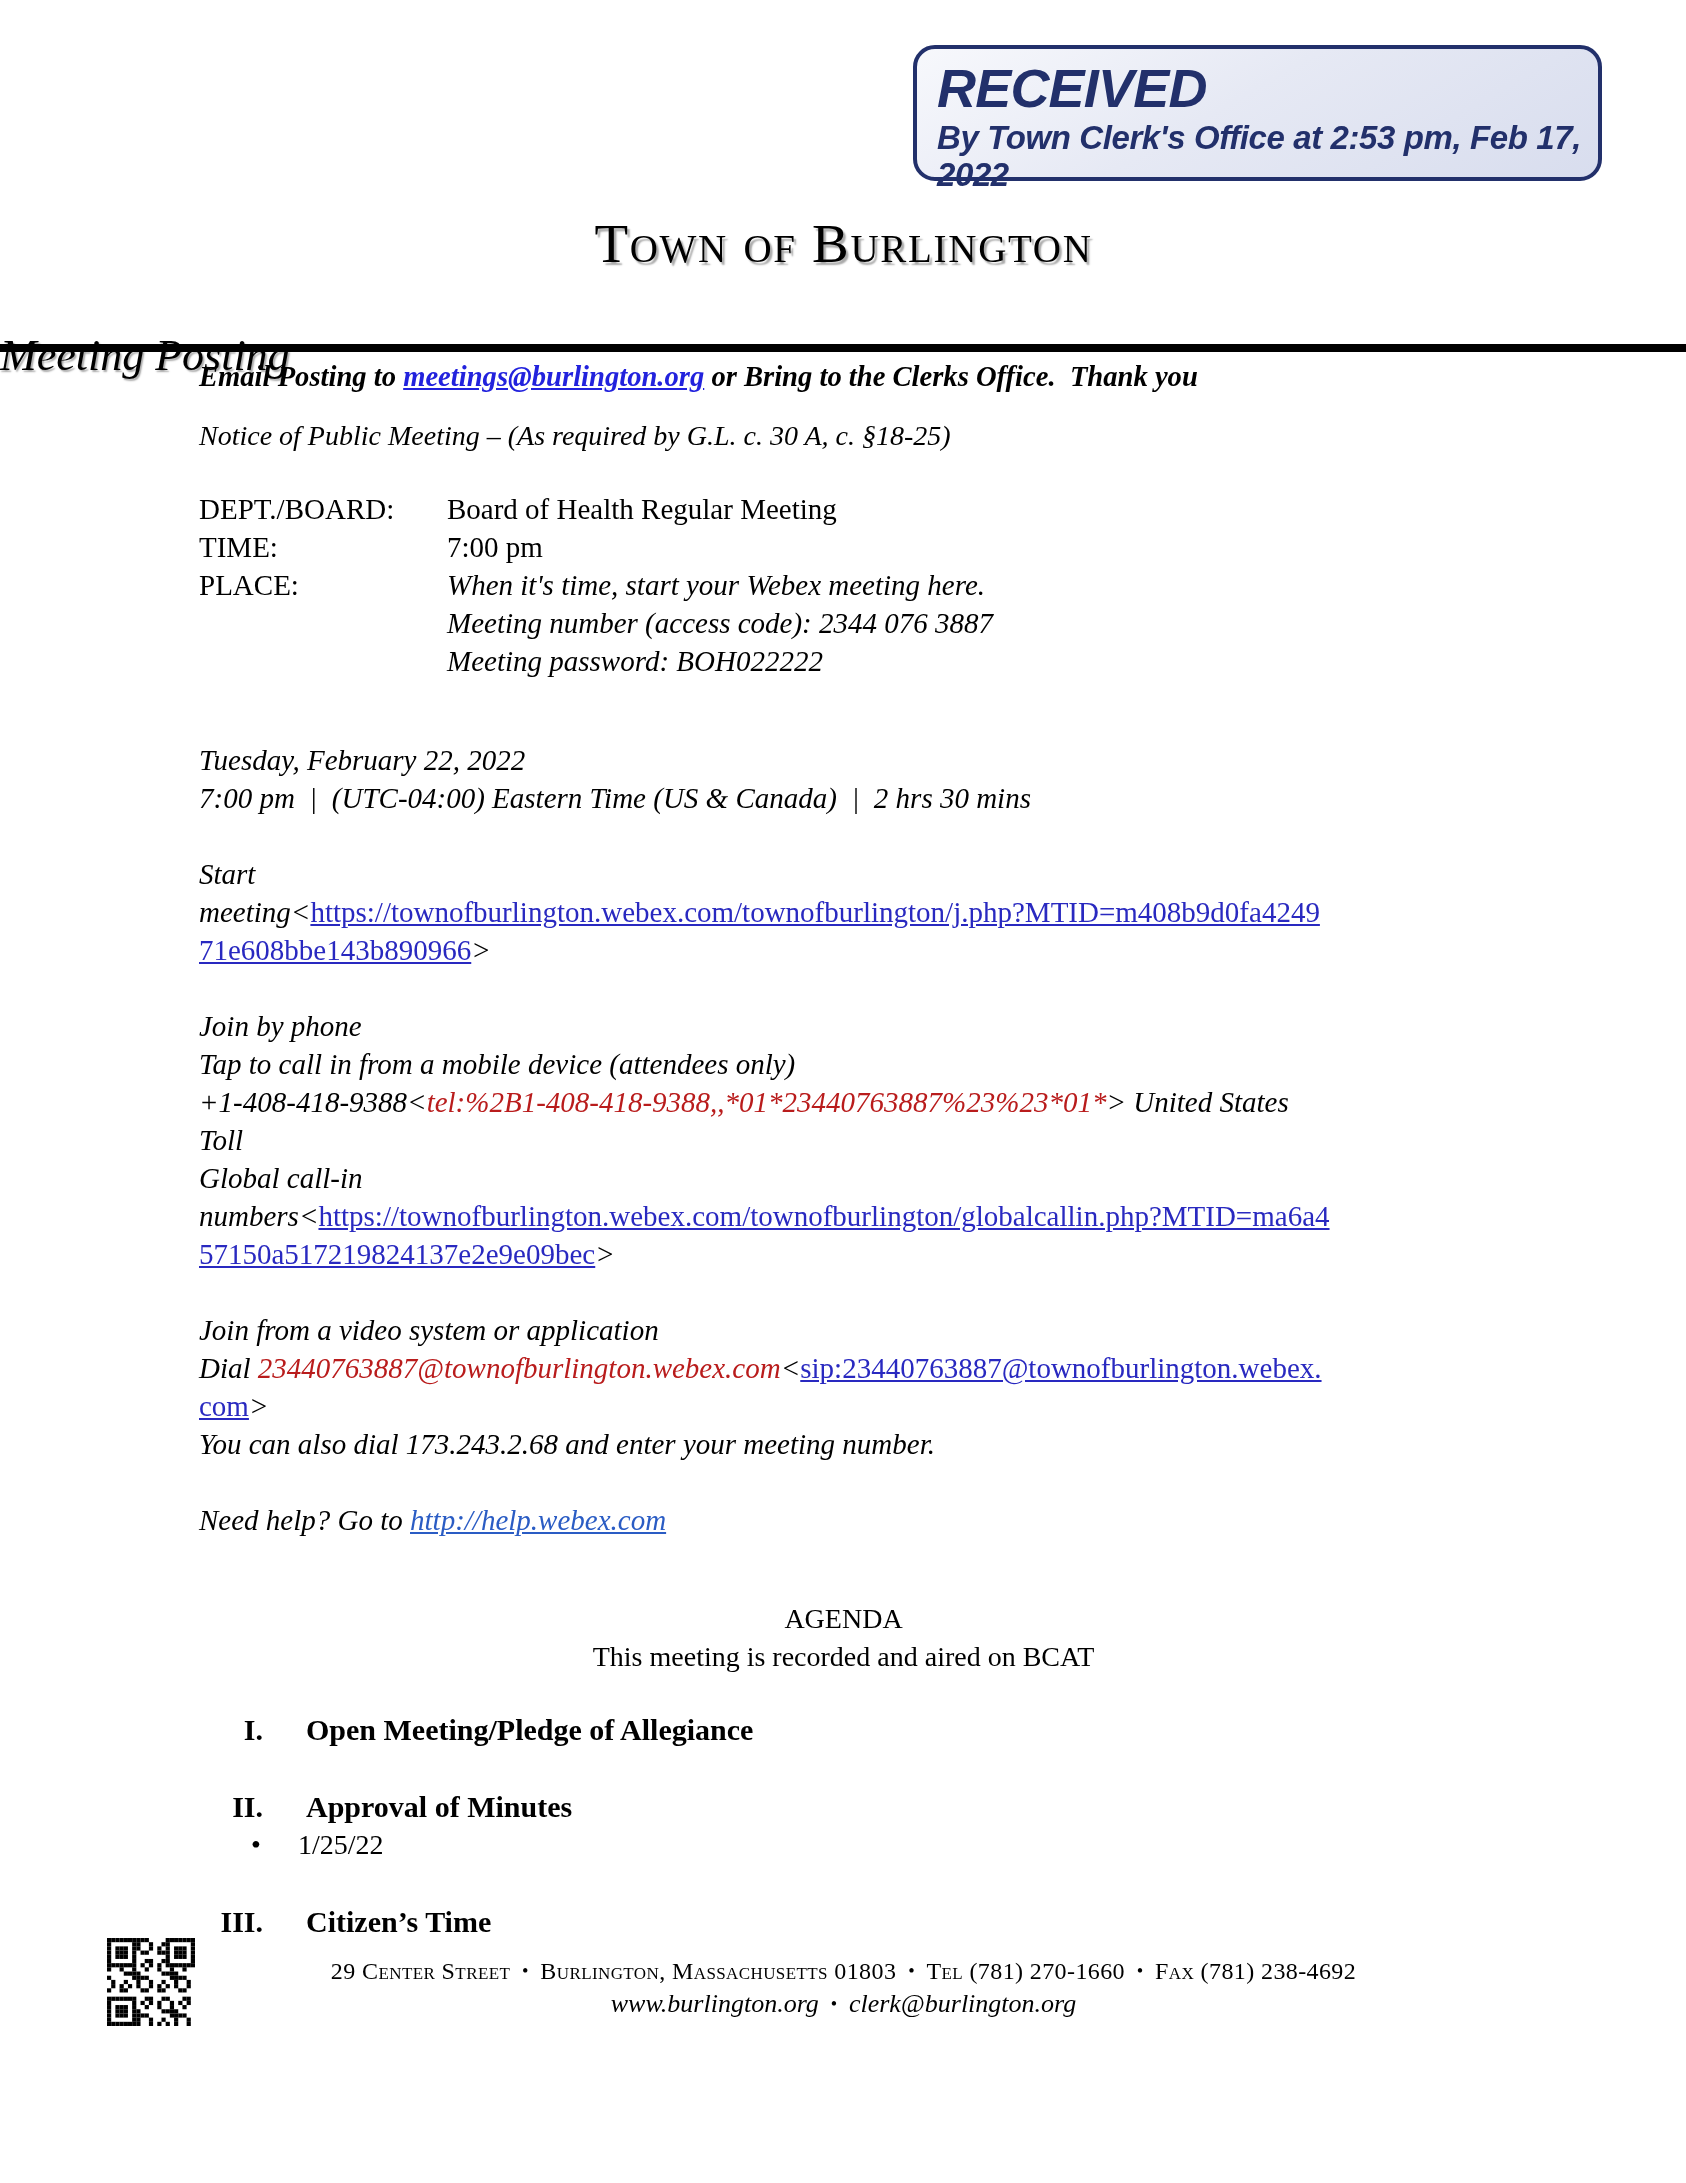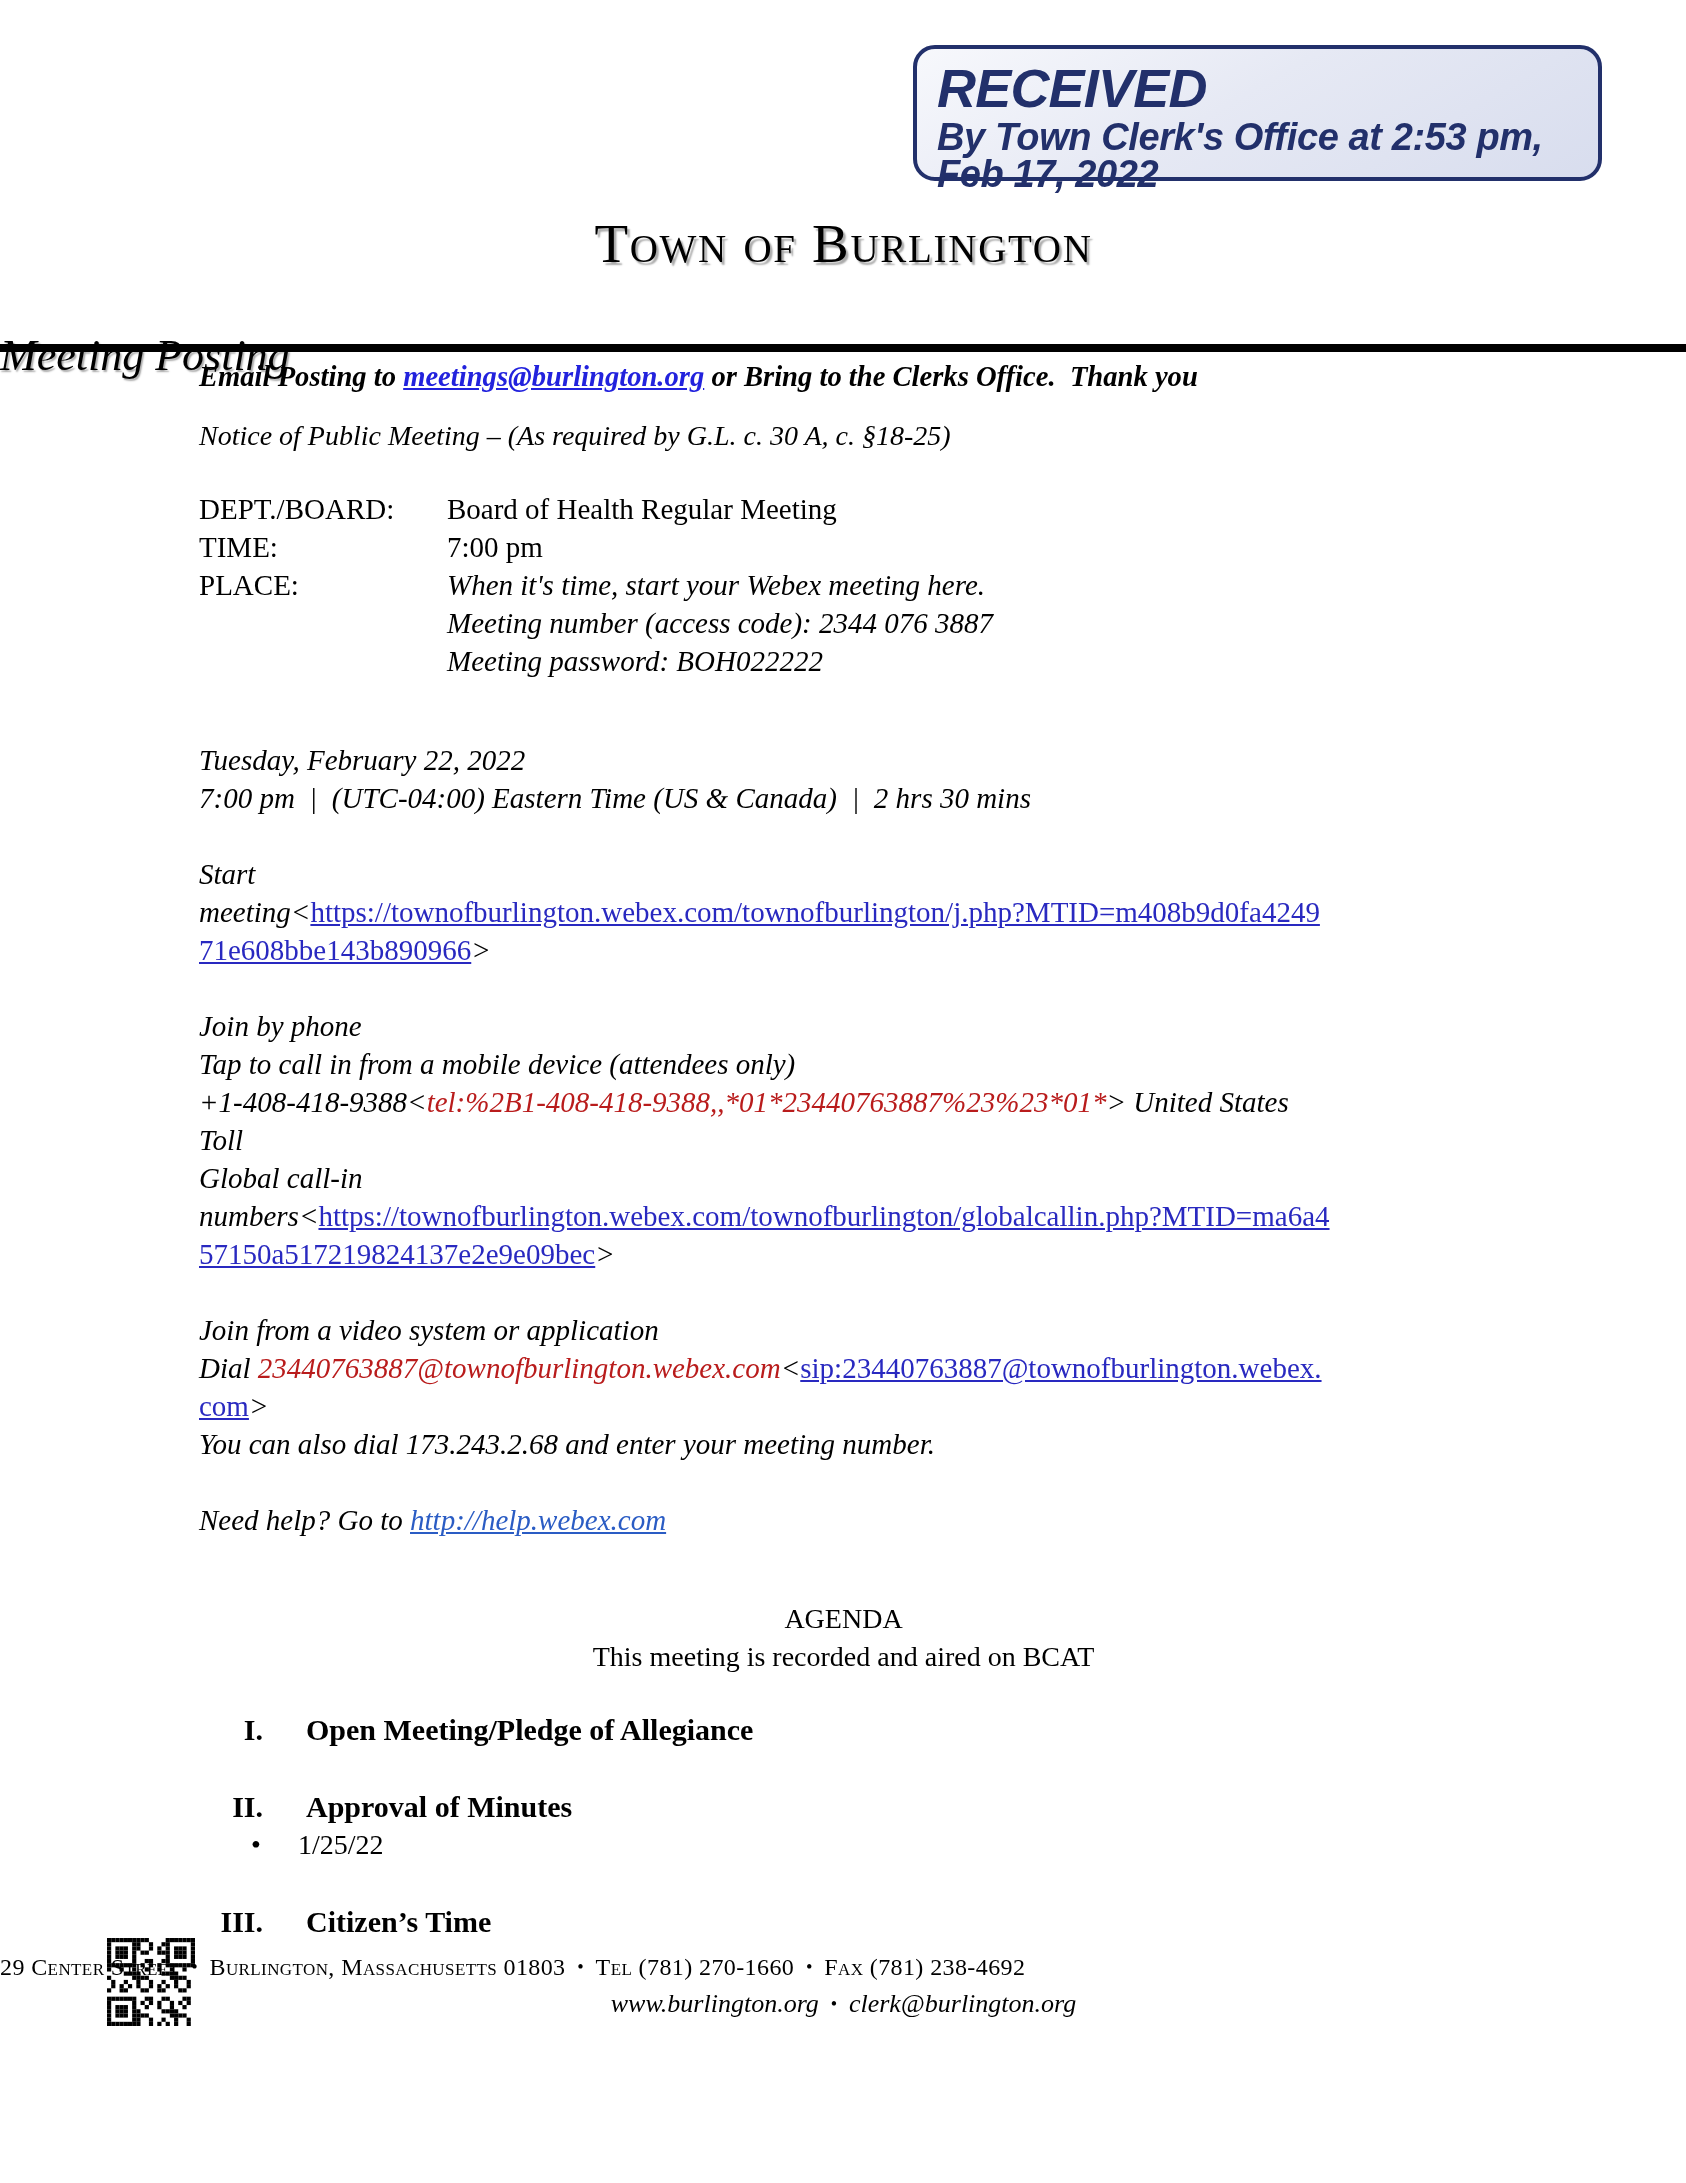--- a/index.html
+++ b/index.html
@@ -10,21 +10,21 @@
 
   
   .stamp{
     position:absolute;left:901px;top:45px;width:689px;height:136px;box-sizing:border-box;
     border:4.2px solid #22306b;border-radius:22px;
     background:linear-gradient(150deg,#f7f8fc 0%,#e6e9f4 45%,#d8ddee 100%);
     padding:8.4px 17px 6.7px 20px;
     font-family:"Liberation Sans",sans-serif;font-style:italic;font-weight:bold;color:#22306b;margin-left:12px;
   }
   .stamp-title{font-size:54px;line-height:62px;letter-spacing:-0.8px;}
-  .stamp-sub{font-size:38px;line-height:37px;letter-spacing:-0.4px;}
+  .stamp-sub{font-size:33px;line-height:37px;letter-spacing:-0.4px;}
 
   
   .doc-title{
     position:absolute;top:212px;left:0;width:100%;text-align:center;
     font-variant:small-caps;font-size:55px;letter-spacing:1.7px;
     text-shadow:2.5px 2.5px 1.7px #a9a9a9;
   }
   .doc-subtitle{
     position:absolute;top:294px;left:0;width:100%;
     font-style:italic;font-size:44px;text-shadow:1.7px 1.7px 1.7px #a9a9a9;margin-top:36px;
@@ -59,21 +59,21 @@
   .agenda-head{position:absolute;top:1600px;left:0;width:100%;text-align:center;font-size:28px;line-height:38px;}
   .agenda-items{position:absolute;top:1711px;left:199px;}
   .agenda-item-block{margin-bottom:39px;}
   .agenda-item-row{display:flex;font-weight:bold;font-size:30px;line-height:38px;}
   .agenda-numeral{width:64px;text-align:right;flex:none;}
   .agenda-title{margin-left:43px;}
   .bullet-line{display:flex;font-weight:normal;font-size:28px;line-height:38px;}
   .bullet-dot{margin-left:52px;width:47px;}
 
   
-  .footer-line1{position:absolute;top:1950px;left:0;width:100%;text-align:left;font-size:24px;line-height:34px;}
+  .footer-line1{position:absolute;top:1950px;left:0;width:100%;text-align:center;font-size:24px;line-height:42px;}
   .footer-line1 .sc{font-variant:small-caps;letter-spacing:0.4px;}
   .footer-dot{display:inline-block;margin:0 11.8px;font-size:18.5px;vertical-align:1.7px;}
   .footer-line2{position:absolute;top:1987px;left:0;width:100%;text-align:center;font-size:26px;font-style:italic;line-height:34px;}
   .qr{position:absolute;left:107px;top:1938px;width:88px;height:88px;}
 </style>
 </head>
 <body>
 
 <div class="page">
 

